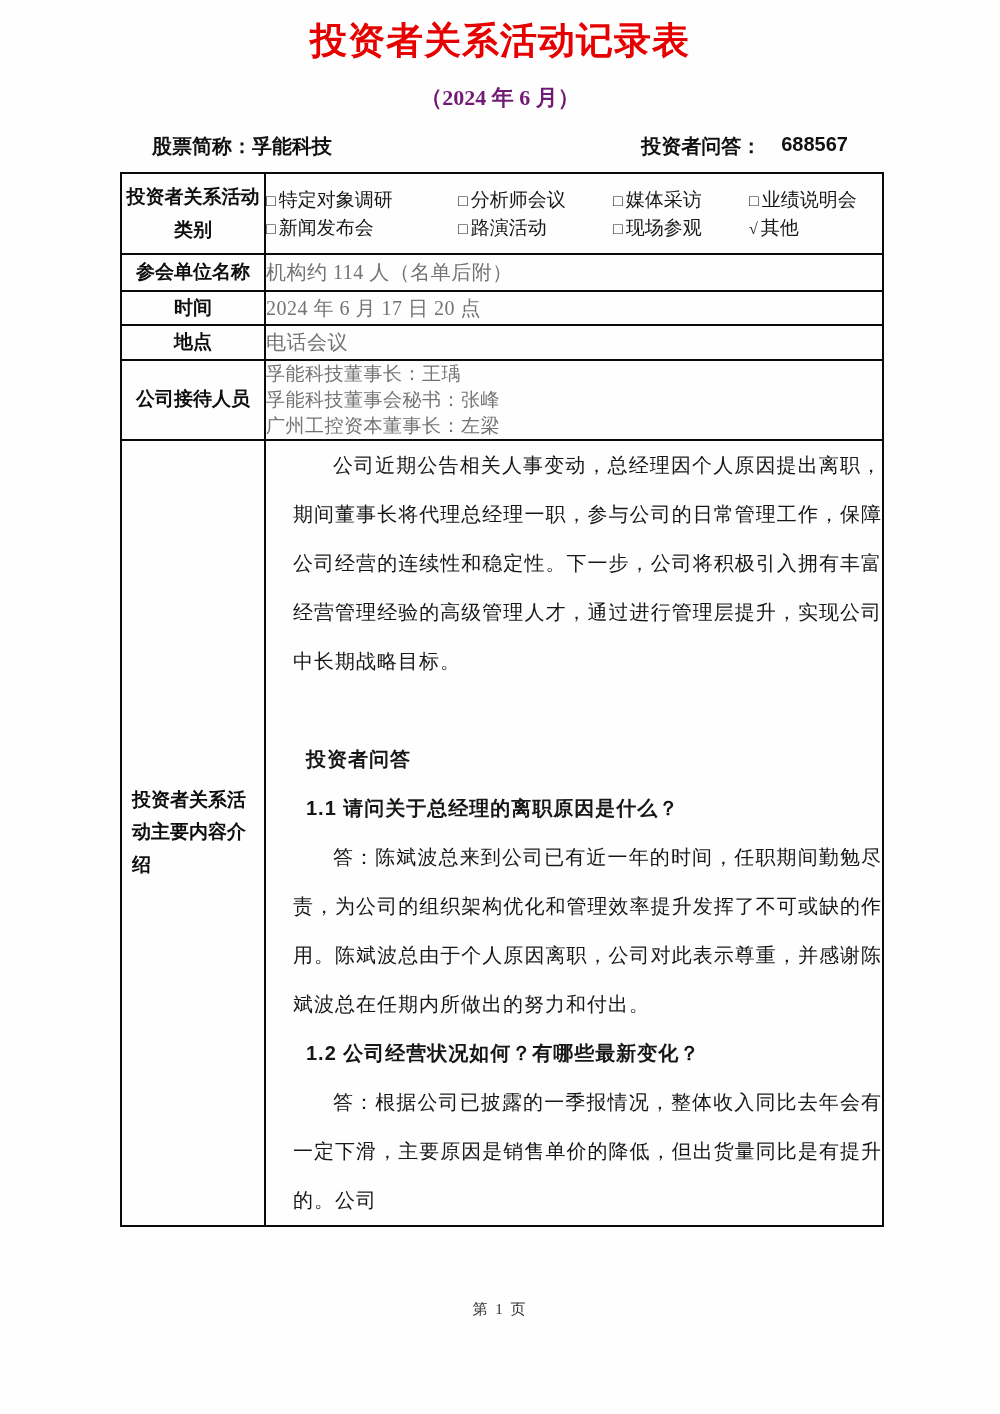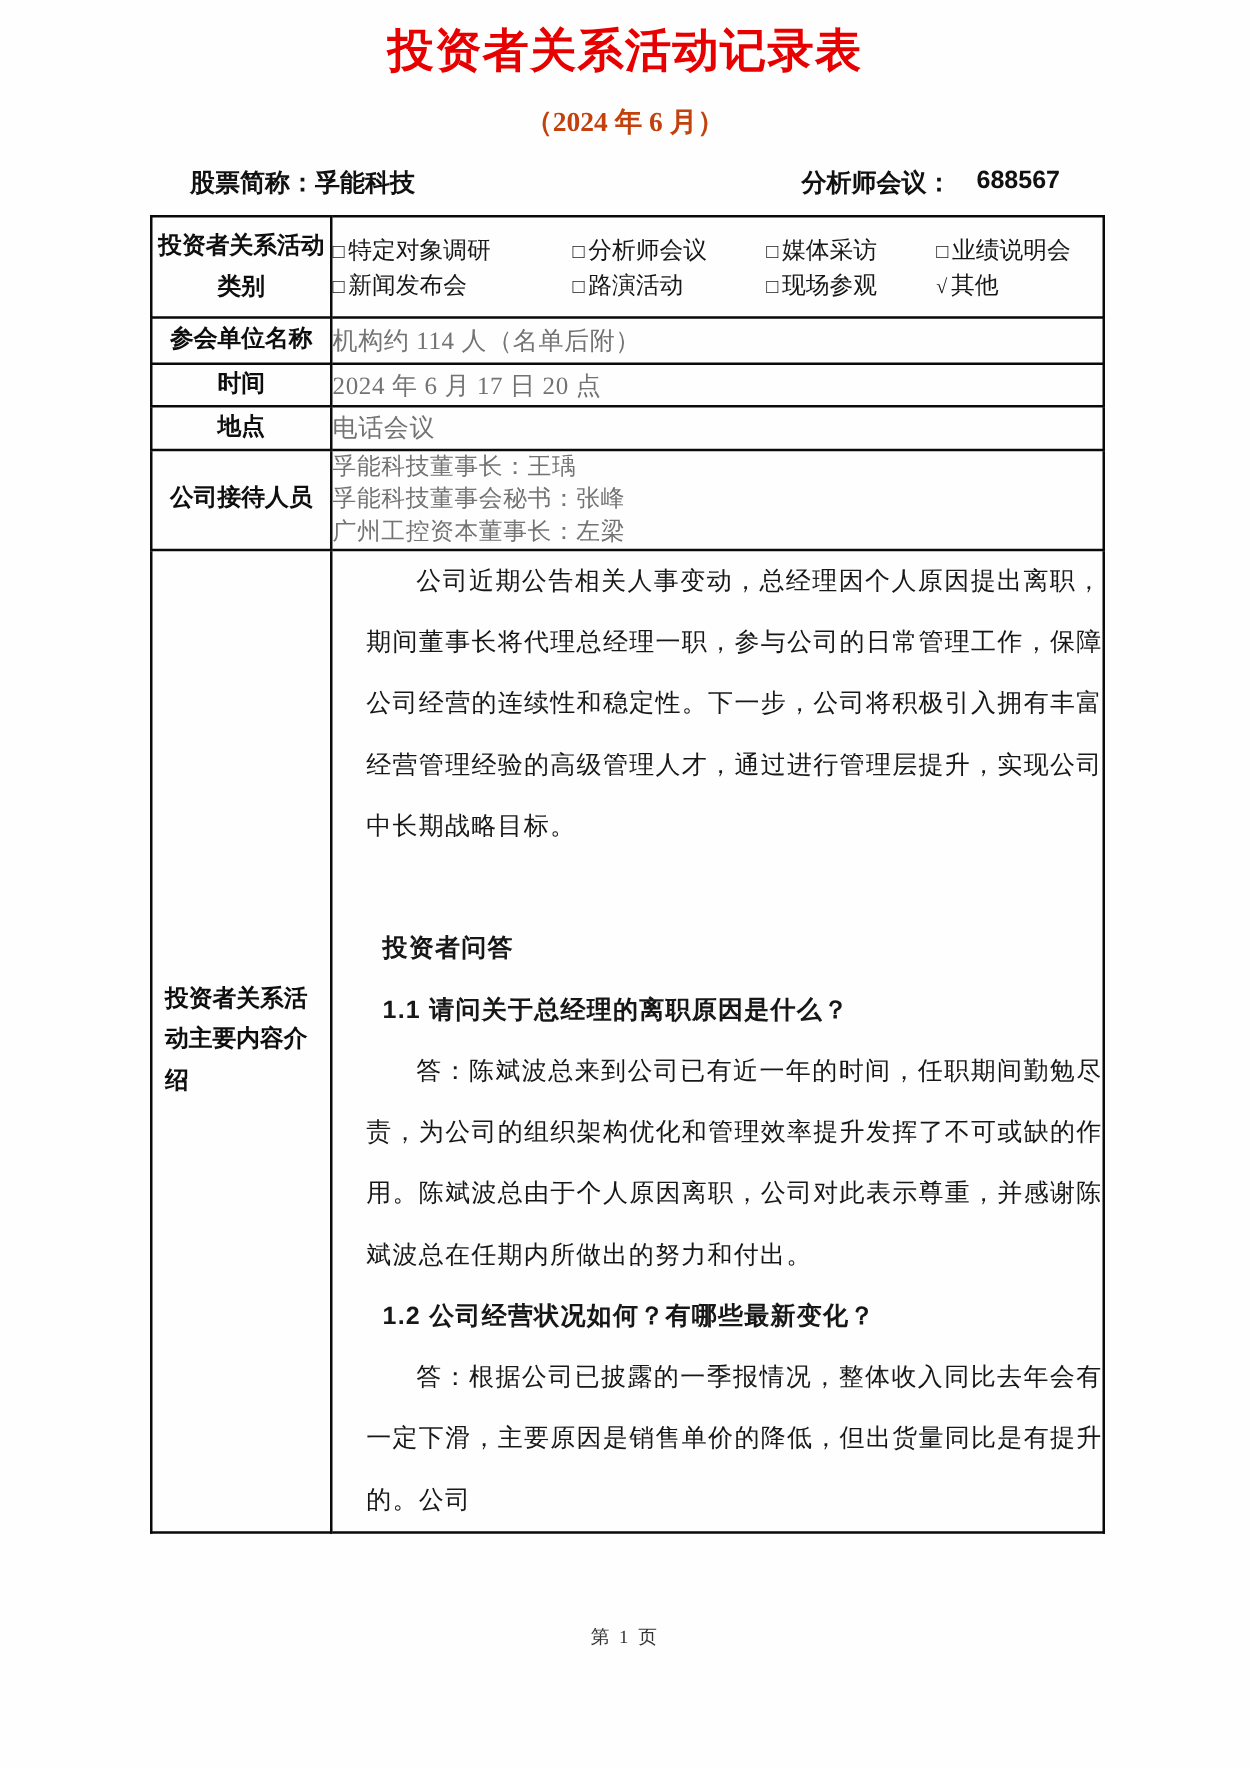--- a/index.html
+++ b/index.html
@@ -21,21 +21,21 @@
     letter-spacing:1px;
     line-height:1.0;
   }
   .doc-title.line1{margin-top:126px;}
   .doc-title.line2{margin-top:22px;}
   .date-line{
     margin-top:24px;
     text-align:center;
     font-weight:700;
     font-size:22px;
-    color:#c2410c;
+    color:#701a75;
   }
   .info-row{
     margin:20px 152px 0 152px;
     display:flex;
     justify-content:space-between;
     align-items:flex-end;
     font-family:"Liberation Sans","DejaVu Sans",sans-serif;
     font-weight:700;
     font-size:20px;
     color:#111;
@@ -126,21 +126,21 @@
 <body>
 
 <div class="page">
 
   <div class="doc-title line2">投资者关系活动记录表</div>
   <div class="date-line">（2024 年 6 月）</div>
 
   <div class="info-row">
     <span>股票简称：孚能科技</span>
     <span class="code-group">
-      <span>分析师会议：</span>
+      <span>投资者问答：</span>
       <span>688567</span>
     </span>
   </div>
 
   <table class="record">
 
     <tbody>
         <tr style="height:81px;">
       <td class="lab">投资者关系活动类别</td>
       <td class="opt-cell">

